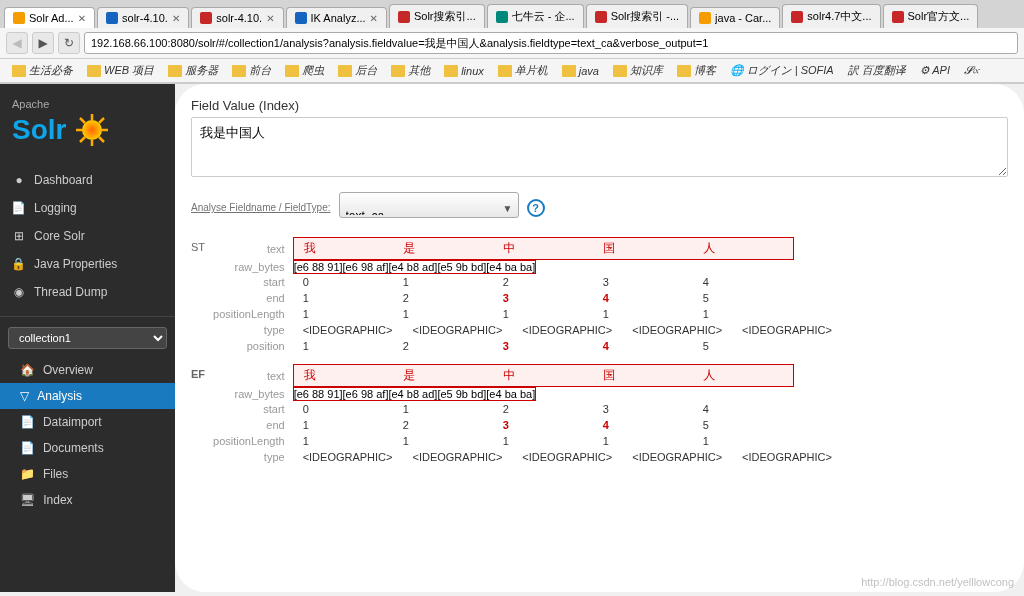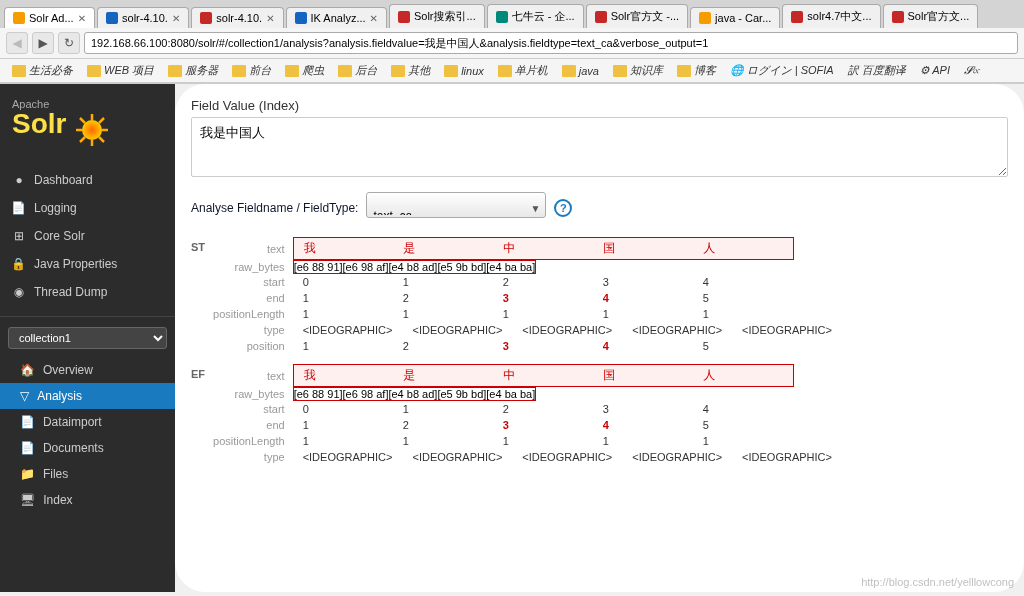--- a/index.html
+++ b/index.html
@@ -24,21 +24,21 @@
     .bookmark-folder { width: 14px; height: 12px; background: #f0c040; border-radius: 1px; margin-right: 3px; display: inline-block; }
 
     
     .app-body { display: flex; height: calc(596px - 88px); }
 
     
     .sidebar { width: 175px; min-width: 175px; background: #2c2c2c; color: #ddd; display: flex; flex-direction: column; overflow-y: auto; }
     .sidebar-logo { padding: 14px 12px 10px; background: #2c2c2c; }
     .solr-logo { display: flex; flex-direction: column; align-items: flex-start; }
     .apache-text { font-size: 11px; color: #aaa; }
-    .solr-text { font-size: 28px; font-weight: bold; color: #fde047; line-height: 1; display: flex; gap: 6px; }
+    .solr-text { font-size: 28px; font-weight: bold; color: #0ea5e9; line-height: 1; display: flex; align-items: center; gap: 6px; }
     .solr-sun { width: 40px; height: 40px; }
 
     .sidebar-nav { padding: 6px 0; }
     .nav-item { display: flex; align-items: center; padding: 7px 12px; color: #ccc; cursor: pointer; font-size: 12px; gap: 8px; }
     .nav-icon { width: 14px; height: 14px; flex-shrink: 0; display: flex; align-items: center; justify-content: center; }
 
     .sidebar-divider { height: 1px; background: #444; margin: 4px 0; }
 
     .collection-selector { padding: 6px 8px; display: flex; align-items: center; gap: 4px; }
     .collection-select { flex: 1; background: #444; color: #fff; border: 1px solid #666; padding: 3px 6px; font-size: 11px; border-radius: 3px; cursor: pointer; }
@@ -48,21 +48,21 @@
     .collection-nav-item.active { background: #1a7abf; color: #fff; }
 
     
     .main-content { flex: 1; background: #fff; overflow-y: auto; padding: 14px 16px; border-radius: 30px; }
 
     .field-value-section { margin-bottom: 12px; }
     .section-label { font-size: 13px; color: #333; margin-bottom: 4px; font-weight: normal; }
     .field-textarea { width: 100%; height: 60px; border: 1px solid #ccc; padding: 6px 8px; font-size: 13px; resize: vertical; border-radius: 2px; font-family: Arial, sans-serif; }
 
     .fieldtype-row { display: flex; align-items: center; gap: 8px; margin-bottom: 14px; }
-    .fieldtype-label { font-size: 12px; color: #0f172a; }
+    .fieldtype-label { font-size: 10px; color: #737373; text-decoration: underline; }
     .fieldtype-select { height: 26px; border: 1px solid #aaa; padding: 16px 20px 2px 6px; font-size: 12px; border-radius: 3px; background: linear-gradient(to bottom, #fff 0%, #e8e8e8 100%); cursor: pointer; min-width: 180px; appearance: none; -webkit-appearance: none; position: relative; }
     .select-wrapper { position: relative; display: inline-block; }
     .select-arrow { position: absolute; right: 6px; top: 50%; transform: translateY(-50%); pointer-events: none; font-size: 10px; color: #555; }
     .help-icon { width: 18px; height: 18px; border-radius: 50%; border: 2px solid #1a7abf; color: #1a7abf; display: flex; align-items: center; justify-content: center; font-size: 11px; font-weight: bold; cursor: pointer; }
 
     
     .analysis-table-wrapper { overflow-x: auto; }
 
     .tokens-table { border: 1px solid #cc0000; border-collapse: collapse; }
     .tokens-table td { padding: 2px 10px; min-width: 100px; border: none; }
@@ -96,21 +96,21 @@
     <div class="tab">
       <div class="tab-favicon" style="background:#c62828;"></div>
       <span class="tab-label">Solr搜索引...</span>
     </div>
     <div class="tab">
       <div class="tab-favicon" style="background:#00897b;"></div>
       <span class="tab-label">七牛云 - 企...</span>
     </div>
     <div class="tab">
       <div class="tab-favicon" style="background:#c62828;"></div>
-      <span class="tab-label">Solr官方文 -...</span>
+      <span class="tab-label">Solr搜索引 -...</span>
     </div>
     <div class="tab">
       <div class="tab-favicon" style="background:#f59c00;"></div>
       <span class="tab-label">java - Car...</span>
     </div>
     <div class="tab">
       <div class="tab-favicon" style="background:#c62828;"></div>
       <span class="tab-label">solr4.7中文...</span>
     </div>
     <div class="tab">
@@ -252,21 +252,21 @@
         <span class="select-arrow">▼</span>
       </div>
       <div class="help-icon">?</div>
     </div>
 
     <div class="analysis-table-wrapper">
       <table style="border-collapse:collapse; font-size:11px;">
 
         <tbody>
             <tr>
-          <td style="color:#666; font-weight:bold; vertical-align:top; padding-top:4px; padding-right:8px;">ST</td>
+          <td style="color:#666; font-weight:normal; vertical-align:top; padding-top:4px; padding-right:8px;">ST</td>
           <td>
             <table style="border-collapse:collapse;">
               <tbody>
                     <tr>
                 <td style="color:#999; text-align:right; padding-right:8px; white-space:nowrap;">text</td>
                 <td>
                   <table class="tokens-table" style="border:1px solid #cc0000; border-collapse:collapse;">
                     <tbody>
                             <tr class="red-row">
                       <td>我</td>

